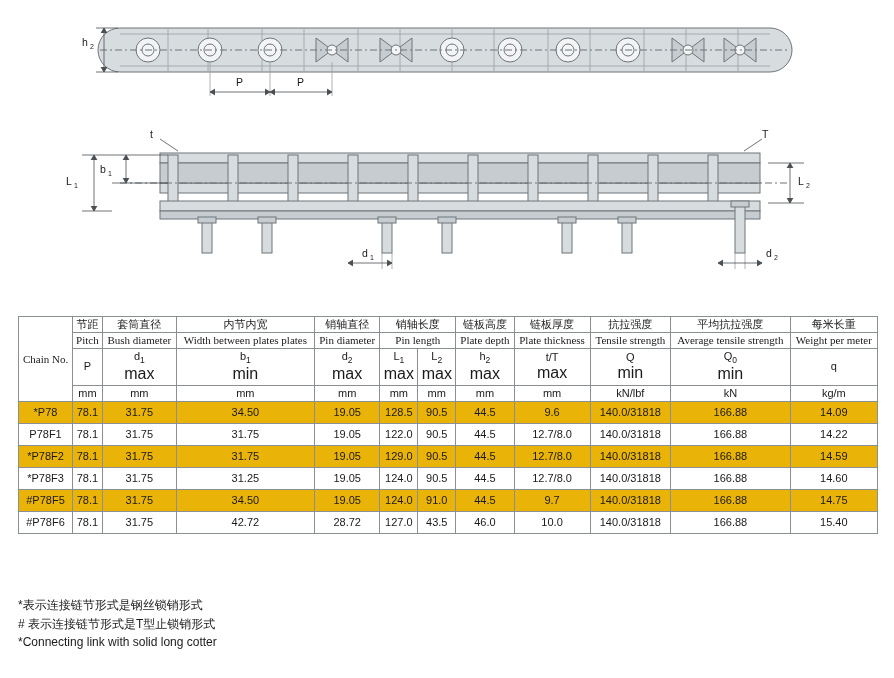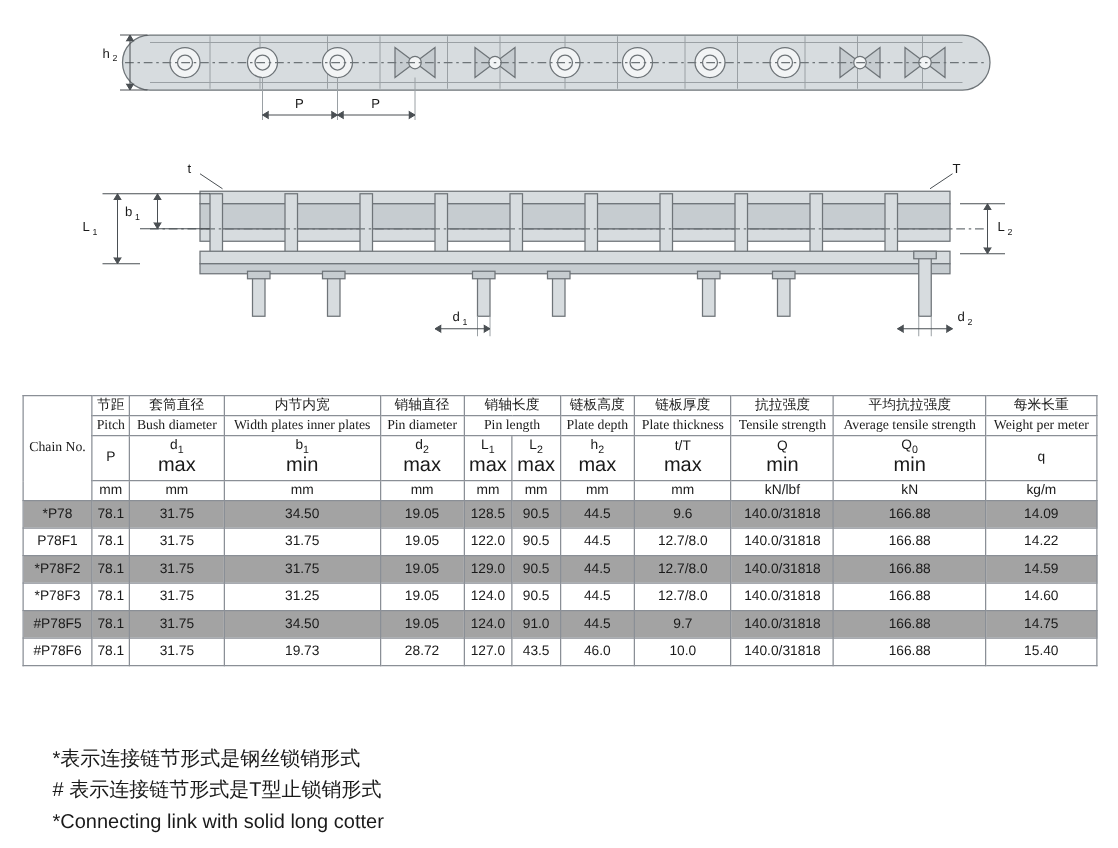--- a/index.html
+++ b/index.html
@@ -28,28 +28,28 @@
     font-weight:normal;
     padding:1px 2px;
     line-height:1.18;
   }
   #spec-table thead td{background:#ffffff;}
   .hdr-cn{font-size:11.5px;}
   .hdr-en{font-size:11px;font-family:Liberation Serif, serif;}
   .sym{font-size:11.5px;}
   .sub{font-size:8.5px;vertical-align:sub;}
   .unit{font-size:16px;}
-  tbody tr.alt td{background:#a3a3a3;}
+  tbody tr.alt td{background:#eab308;}
   tbody td{height:19px;}
   td.chainno{text-align:center;}
   .colname{font-size:12px;font-family:Liberation Serif, serif;}
 
   
   #notes{position:absolute;left:18px;top:596px;width:620px;}
-  #notes div{font-size:16px;line-height:1.55;white-space:pre;margin-left:24px;}
+  #notes div{font-size:12px;line-height:1.55;white-space:pre;}
 
   svg{display:block;}
   .lnd{stroke:#6e7478;stroke-width:1;fill:none;stroke-dasharray:7 3 2 3;}
   .thin{stroke:#9aa0a4;stroke-width:.8;fill:none;}
   .pl{fill:#d7dcdf;stroke:#6e7478;stroke-width:1;}
   .pl2{fill:#c6ccd0;stroke:#6e7478;stroke-width:1;}
   .wh{fill:#f2f4f5;stroke:#6e7478;stroke-width:1;}
   .dim{stroke:#4a4f53;stroke-width:.8;fill:none;}
   .lbl{font-family:"Liberation Sans",sans-serif;font-size:10.5px;fill:#1a1a1a;}
   .lblsub{font-family:"Liberation Sans",sans-serif;font-size:7px;fill:#1a1a1a;}
@@ -233,21 +233,21 @@
         <td class="hdr-cn" colspan="2">销轴长度</td>
         <td class="hdr-cn">链板高度</td>
         <td class="hdr-cn">链板厚度</td>
         <td class="hdr-cn">抗拉强度</td>
         <td class="hdr-cn">平均抗拉强度</td>
         <td class="hdr-cn">每米长重</td>
       </tr>
       <tr>
         <td class="hdr-en">Pitch</td>
         <td class="hdr-en"><span>Bush diameter</span></td>
-        <td class="hdr-en"><span>Width plates inner plates</span></td>
+        <td class="hdr-en"><span>Width between plates plates</span></td>
         <td class="hdr-en"><span>Pin diameter</span></td>
         <td class="hdr-en" colspan="2"><span>Pin length</span></td>
         <td class="hdr-en"><span>Plate depth</span></td>
         <td class="hdr-en"><span>Plate thickness</span></td>
         <td class="hdr-en"><span>Tensile strength</span></td>
         <td class="hdr-en"><span>Average tensile strength</span></td>
         <td class="hdr-en"><span>Weight per meter</span></td>
       </tr>
       <tr>
         <td class="sym">P</td>
@@ -344,21 +344,21 @@
           <td>44.5</td>
           <td>9.7</td>
           <td>140.0/31818</td>
           <td>166.88</td>
           <td>14.75</td>
         </tr>
         <tr>
           <td class="chainno">#P78F6</td>
           <td>78.1</td>
           <td>31.75</td>
-          <td>19.73</td>
+          <td>42.72</td>
           <td>28.72</td>
           <td>127.0</td>
           <td>43.5</td>
           <td>46.0</td>
           <td>10.0</td>
           <td>140.0/31818</td>
           <td>166.88</td>
           <td>15.40</td>
         </tr>
       </tbody>

